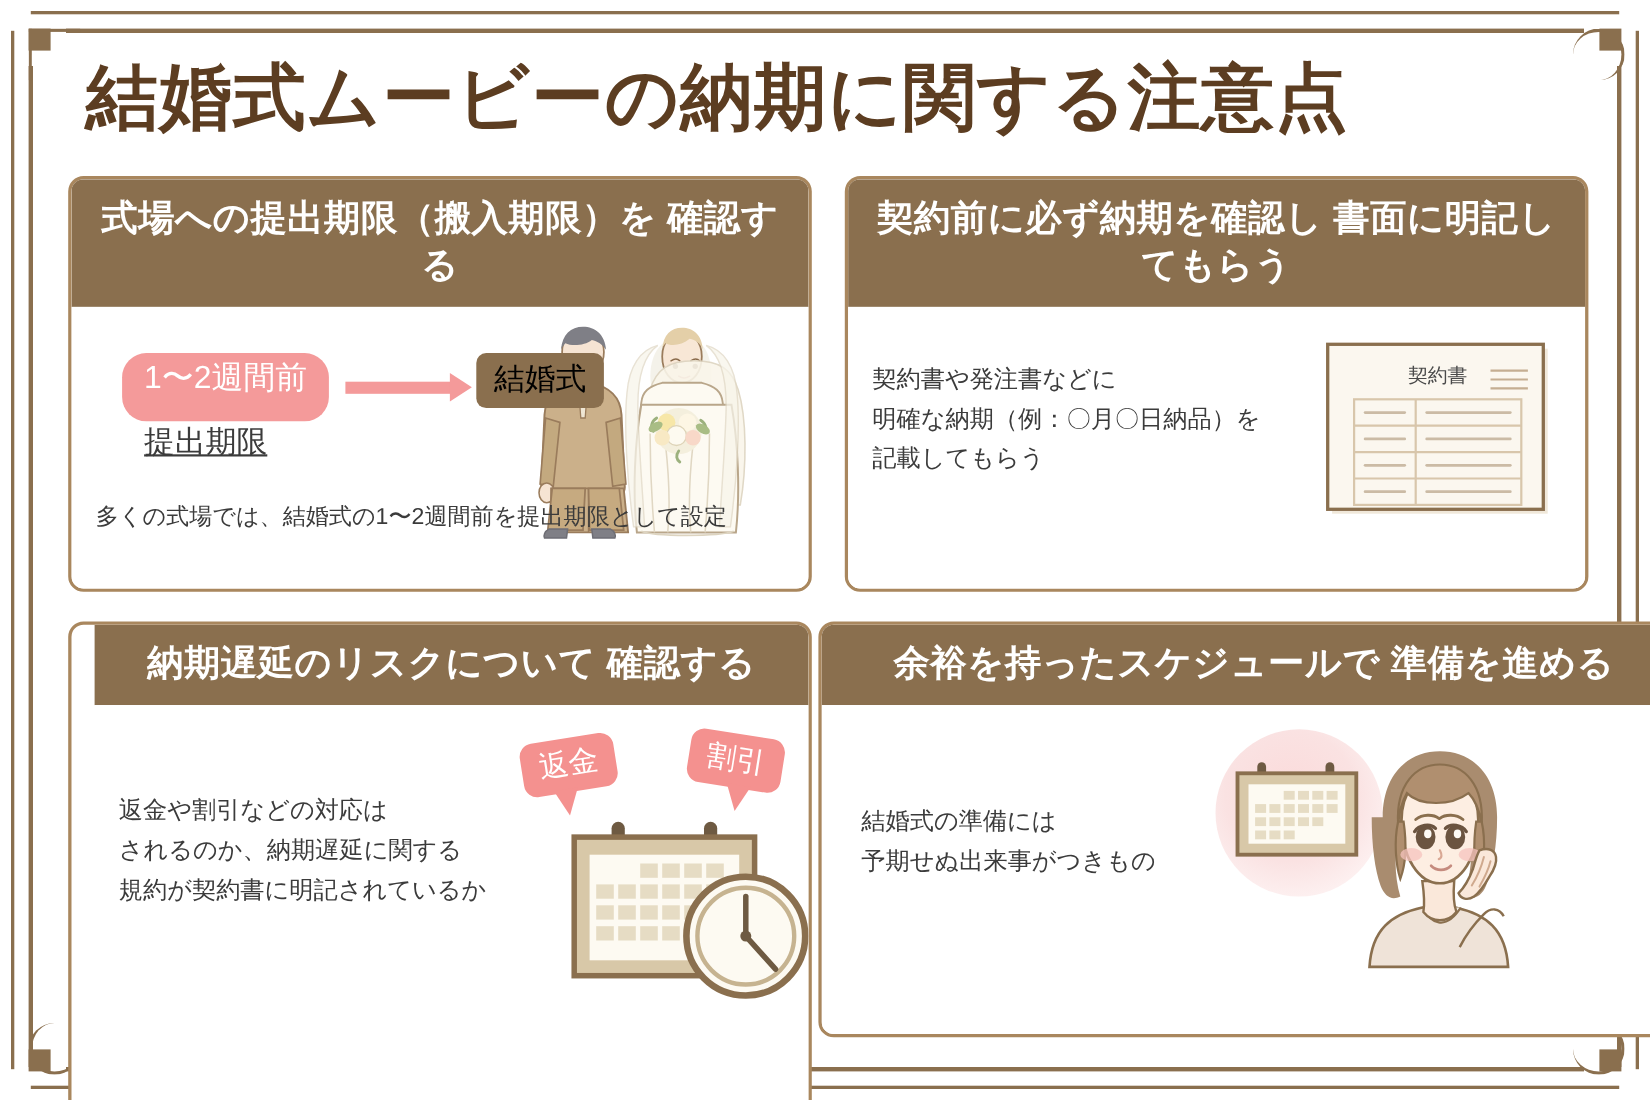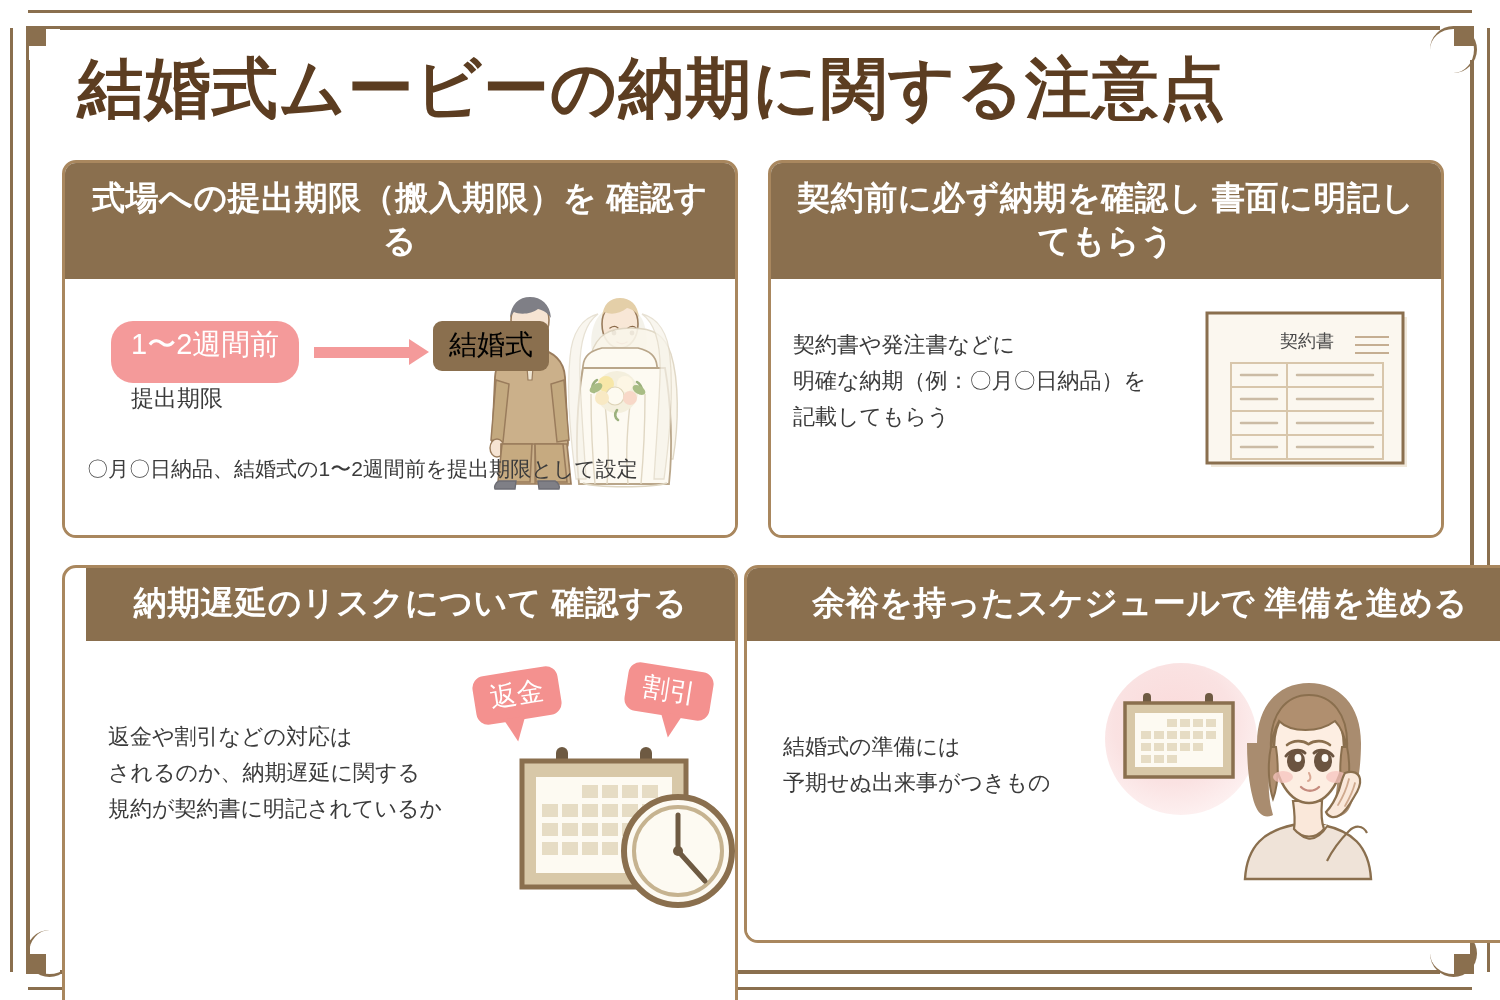--- a/index.html
+++ b/index.html
@@ -122,23 +122,24 @@
   .arrow-head {
     position: absolute;
     width: 0; height: 0;
     border-top: 13px solid transparent;
     border-bottom: 13px solid transparent;
     border-left: 20px solid #f49a9a;
     top: -1px;
   }
   .label-under {
     position: absolute;
-    font-size: 23px;
+    font-size: 28px;
     color: #3b3b3b;
     white-space: nowrap;
+    text-decoration: underline;
   }
 
   
   .bubble {
     position: absolute;
     background: #f4918f;
     color: #ffffff;
     border-radius: 12px;
     font-size: 27px;
     padding: 8px 16px 10px 16px;
@@ -257,21 +258,21 @@
 
     <div class="arrow-wrap" style="left:249px; top:61px; width:115px; height:26px;">
       <div class="arrow-shaft" style="width:96px;"></div>
       <div class="arrow-head" style="left:95px;"></div>
     </div>
 
     <div class="pill-brown" style="left:368px; top:42px;">結婚式</div>
 
     <div class="label-under" style="left:66px; top:104px;">提出期限</div>
 
-    <div class="caption-text" style="left:22px; top:176px;">〇月〇日納品、結婚式の1〜2週間前を提出期限として設定</div>
+    <div class="caption-text" style="left:22px; top:176px;">多くの式場では、結婚式の1〜2週間前を提出期限として設定</div>
   </div>
 </div>
 
 <div class="card" style="left:768px; top:160px; width:676px; height:378px;">
   <div class="card-header">契約前に必ず納期を確認し
 書面に明記してもらう</div>
   <div class="card-body">
 
     <div class="body-text" style="left:22px; top:48px;">契約書や発注書などに
 明確な納期（例：〇月〇日納品）を

